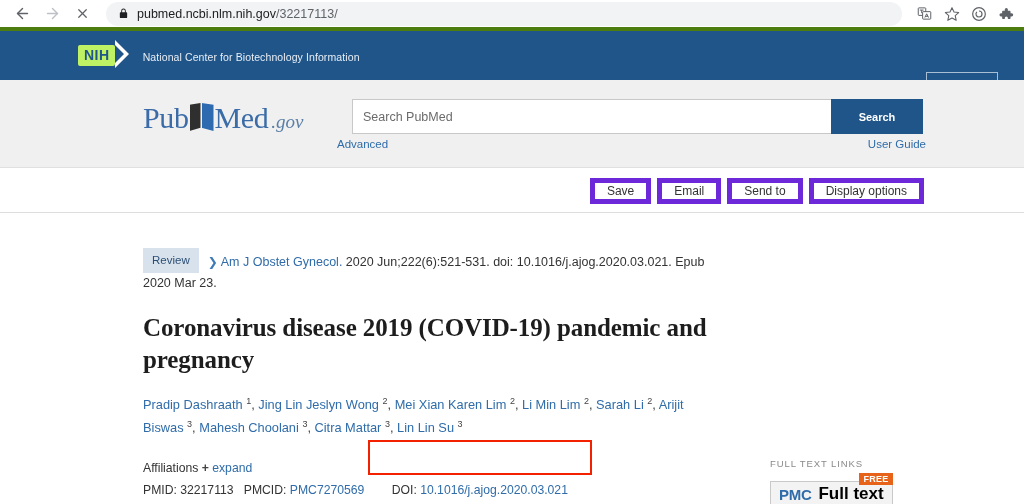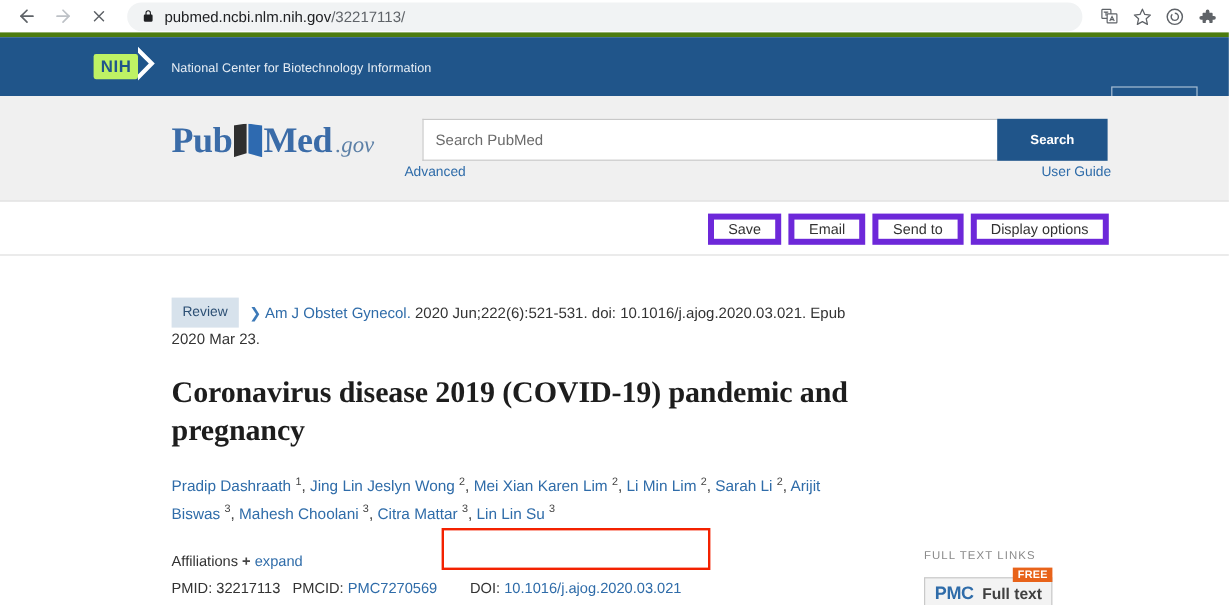--- a/index.html
+++ b/index.html
@@ -67,21 +67,21 @@
   
   .search-band {
     position: absolute; left: 0; top: 80px; width: 1024px; height: 88px;
     background: #f0f0f0; border-bottom: 1px solid #e0e0e0;
   }
   .pubmed-logo {
     position: absolute; left: 143px; top: 101px;
     display: flex; align-items: baseline;
     font-family: "Liberation Serif", serif;
   }
-  .pm-word { font-size: 30px; font-weight: bold; color: #3b6ca8; letter-spacing: -.4px; }
+  .pm-word { font-size: 30px; font-weight: normal; color: #3b6ca8; letter-spacing: -.4px; }
   .pm-book { position: relative; width: 24px; height: 30px; margin: 0 1px; align-self: center; }
   .pm-book .pg-l { position: absolute; left: 0; top: 0; width: 11px; height: 28px; background: #2f2f2f;
                    clip-path: polygon(0 6%, 100% 0, 100% 88%, 0 100%); }
   .pm-book .pg-r { position: absolute; right: 0; top: 0; width: 12px; height: 28px; background: #2e6ab0;
                    clip-path: polygon(0 0, 100% 6%, 100% 100%, 0 88%); }
   .pm-gov { font-size: 19px; font-style: italic; color: #5b7fa6; margin-left: 3px; }
 
   .search-input-wrap {
     position: absolute; left: 352px; top: 99px; width: 571px; height: 35px;
     display: flex;
@@ -151,21 +151,21 @@
   .sidebar { position: absolute; left: 770px; top: 245px; width: 180px; }
   .side-head {
     font-size: 9.5px; color: #8a8a8a; letter-spacing: .9px;
     text-transform: uppercase;
   }
   .pmc-btn {
     margin-top: 12px; position: relative; display: inline-flex; align-items: center;
     background: #f3f3f3; border: 1px solid #c9c9c9; height: 26px; padding: 0 8px;
   }
   .pmc-blue { color: #2f6ca9; font-weight: bold; font-size: 15px; letter-spacing: -.3px; }
-  .pmc-full { color: #404040; font-weight: bold; font-size: 13px; margin-left: 7px; }
+  .pmc-full { color: #000000; font-weight: bold; font-size: 17px; margin-left: 7px; }
   .free-tag {
     position: absolute; right: -1px; top: -9px;
     background: #e8631a; color: #ffffff; font-size: 9px; font-weight: bold;
     padding: 1px 4px; letter-spacing: .3px;
   }
 </style>
 </head>
 <body>
 
 <div class="browser-bar">

